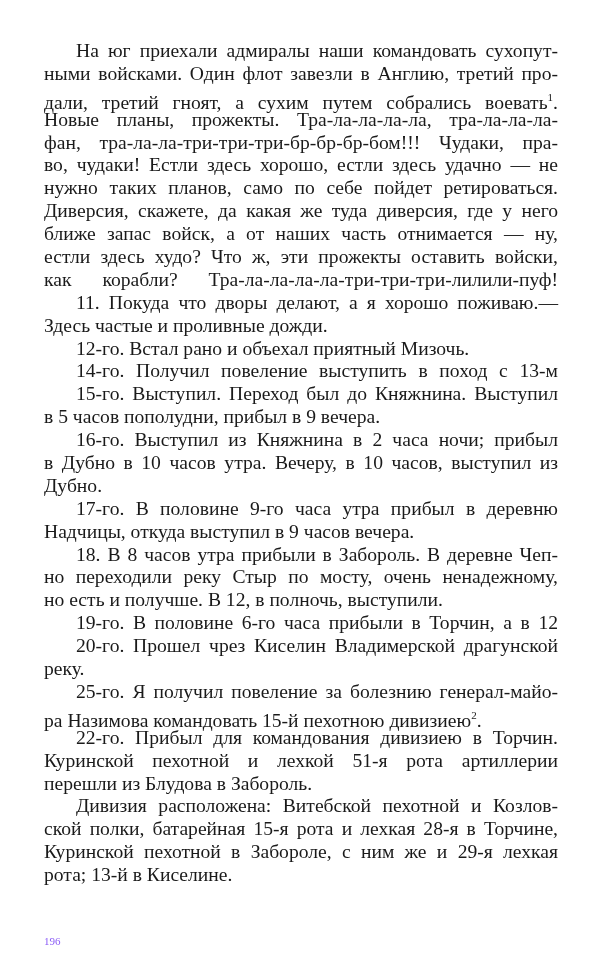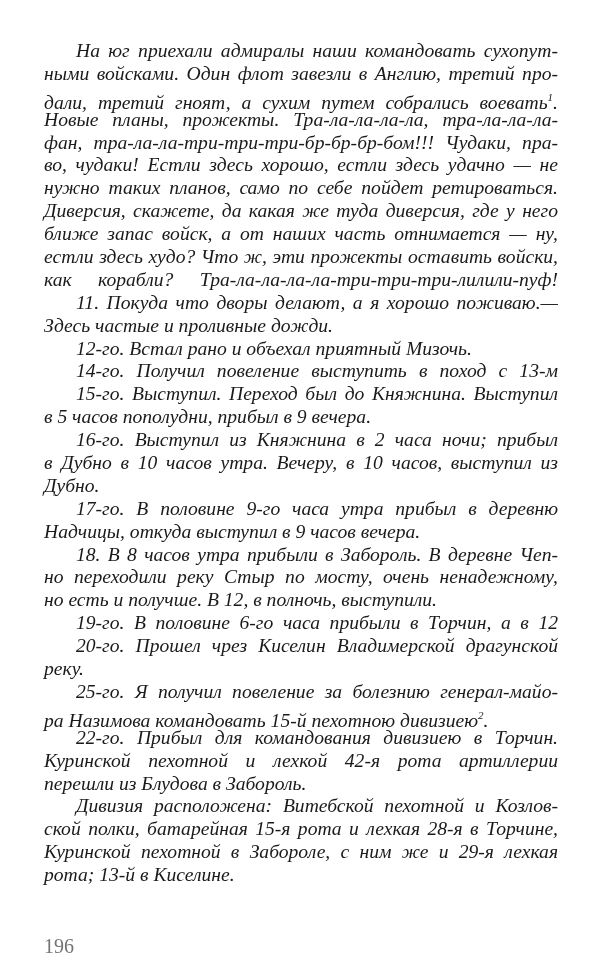--- a/index.html
+++ b/index.html
@@ -5,29 +5,29 @@
   html, body { margin: 0; padding: 0; background: #ffffff; }
   body { width: 600px; height: 970px; position: relative; overflow: hidden; }
   .page {
     position: absolute; left: 44px; top: 40px; width: 514px;
     font-family: "Liberation Serif", "DejaVu Serif", serif;
     font-size: 19.6px; color: #1a1a1a;
   }
   .line {
     display: block; height: 22.9px; line-height: 22.9px;
     text-align: justify; text-align-last: justify;
-    white-space: nowrap; overflow: visible; font-style: italic;
+    white-space: nowrap; overflow: visible;
   }
   .line.last { text-align-last: left; }
   .line.indent { padding-left: 32px; }
   .sup { font-size: 11px; vertical-align: 8px; }
   .page-number {
     position: absolute; left: 44px; top: 935px;
     font-family: "Liberation Serif", "DejaVu Serif", serif;
-    font-size: 20px; color: #737373;
+    font-size: 11px; color: #8b5cf6;
   }
 </style>
 </head>
 <body>
 
 <div class="page" id="page-body">
     <div class="line indent"><span>На юг приехали адмиралы наши командовать сухопут-</span></div>
     <div class="line"><span>ными войсками. Один флот завезли в Англию, третий про-</span></div>
     <div class="line"><span>дали, третий гноят, а сухим путем собрались воевать</span><span class="sup">1</span><span>.</span></div>
     <div class="line"><span>Новые планы, прожекты. Тра-ла-ла-ла-ла, тра-ла-ла-ла-</span></div>
@@ -51,20 +51,20 @@
     <div class="line last"><span>Надчицы, откуда выступил в 9 часов вечера.</span></div>
     <div class="line indent"><span>18. В 8 часов утра прибыли в Забороль. В деревне Чеп-</span></div>
     <div class="line"><span>но переходили реку Стыр по мосту, очень ненадежному,</span></div>
     <div class="line last"><span>но есть и получше. В 12, в полночь, выступили.</span></div>
     <div class="line indent"><span>19-го. В половине 6-го часа прибыли в Торчин, а в 12</span></div>
     <div class="line indent"><span>20-го. Прошел чрез Киселин Владимерской драгунской</span></div>
     <div class="line last"><span>реку.</span></div>
     <div class="line indent"><span>25-го. Я получил повеление за болезнию генерал-майо-</span></div>
     <div class="line last"><span>ра Назимова командовать 15-й пехотною дивизиею</span><span class="sup">2</span><span>.</span></div>
     <div class="line indent"><span>22-го. Прибыл для командования дивизиею в Торчин.</span></div>
-    <div class="line"><span>Куринской пехотной и лехкой 42-я рота артиллерии</span></div>
+    <div class="line"><span>Куринской пехотной и лехкой 51-я рота артиллерии</span></div>
     <div class="line last"><span>перешли из Блудова в Забороль.</span></div>
     <div class="line indent"><span>Дивизия расположена: Витебской пехотной и Козлов-</span></div>
     <div class="line"><span>ской полки, батарейная 15-я рота и лехкая 28-я в Торчине,</span></div>
     <div class="line"><span>Куринской пехотной в Забороле, с ним же и 29-я лехкая</span></div>
     <div class="line last"><span>рота; 13-й в Киселине.</span></div>
   </div>
 <div class="page-number">196</div>
 
 </body></html>

